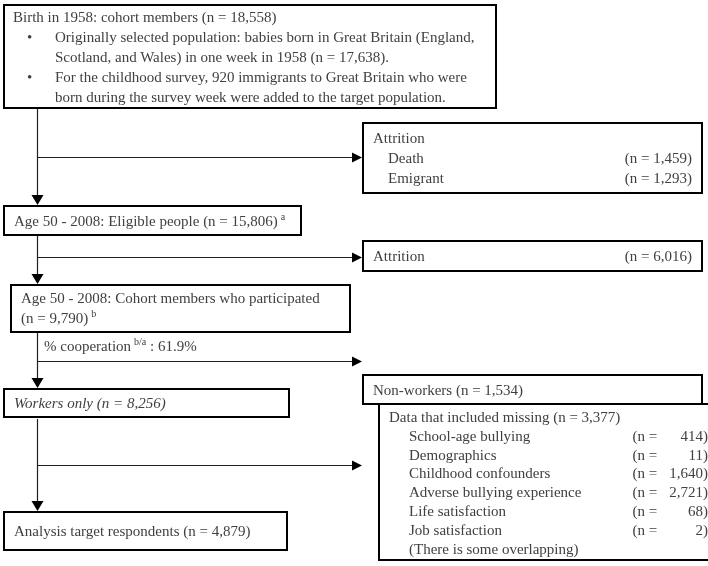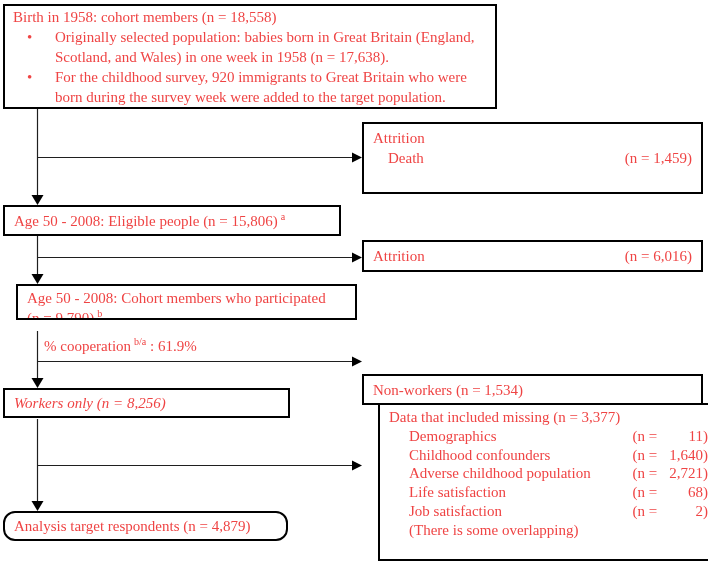--- a/index.html
+++ b/index.html
@@ -3,21 +3,21 @@
 <meta charset="utf-8">
 <style>
   html, body { margin: 0; padding: 0; background: #ffffff; }
   .canvas {
     position: relative;
     width: 708px;
     height: 566px;
     background: #ffffff;
     font-family: "Liberation Serif", "DejaVu Serif", serif;
     font-size: 15px;
-    color: #ef4444;
+    color: #404040;
     overflow: hidden;
   }
   .box {
     position: absolute;
     box-sizing: border-box;
     border: 2px solid #000000;
     background: #ffffff;
     overflow: hidden;
     line-height: 20px;
   }
@@ -31,27 +31,27 @@
   .nowrap { white-space: nowrap; }
 
   
   .bullet { display: flex; }
   .bullet .marker { width: 28px; padding-left: 14px; flex: 0 0 auto; }
   .bullet .btext { flex: 1 1 auto; }
 
   
   #birth-box        { left: 3px;   top: 4px;   width: 494px; height: 105px; }
   #attrition1-box   { left: 362px; top: 122px; width: 341px; height: 72px;  padding: 4px 9px; }
-  #eligible-box     { left: 3px;   top: 205px; width: 338px; height: 31px; }
+  #eligible-box     { left: 3px;   top: 205px; width: 299px; height: 31px; }
   #attrition2-box   { left: 362px; top: 240px; width: 341px; height: 32px; }
-  #participated-box { left: 16px;   top: 284px; width: 341px; height: 36px; padding: 2px 9px; }
+  #participated-box { left: 10px;   top: 284px; width: 341px; height: 49px; padding: 2px 9px; }
   #nonworkers-box   { left: 362px; top: 347px; width: 341px; height: 31px; margin-top: 27px; }
   #workers-box      { left: 3px;   top: 388px; width: 287px; height: 30px; font-style: italic; }
   #missing-box      { left: 378px; top: 403px; width: 341px; height: 158px; padding: 3px 9px; line-height: 18.8px; }
-  #analysis-box     { left: 3px;   top: 511px; width: 285px; height: 30px; border-radius: 12px; }
+  #analysis-box     { left: 3px;   top: 511px; width: 285px; height: 40px; }
 
   #cooperation-label {
     position: absolute;
     left: 44px;
     top: 338px;
     white-space: nowrap;
   }
 
   
   .npar { white-space: pre; }
@@ -118,20 +118,24 @@
       </span>
     </div>
   </div>
 
   <div class="box" id="attrition1-box">
     <div>Attrition</div>
     <div class="flexrow indent1">
       <span>Death</span>
       <span class="val">(n = 1,459)</span>
     </div>
+    <div class="flexrow indent1">
+      <span>Emigrant</span>
+      <span class="val">(n = 1,293)</span>
+    </div>
   </div>
 
   <div class="box center-v" id="eligible-box">
     <span class="nowrap"><span>Age 50 - 2008: Eligible people (n = 15,806)</span><sup>a</sup></span>
   </div>
 
   <div class="box center-v" id="attrition2-box">
     <span class="flexrow" style="width:100%;">
       <span>Attrition</span>
       <span class="val">(n = 6,016)</span>
@@ -153,29 +157,33 @@
   </div>
 
   <div class="box center-v" id="workers-box">
     <span>Workers only (n = 8,256)</span>
   </div>
 
   <div class="box" id="missing-box">
     <div>Data that included missing (n = 3,377)</div>
 
     <div class="flexrow indent2">
+      <span>School-age bullying</span>
+      <span class="val"><span class="npar">(n = </span><span class="nnum">414</span><span>)</span></span>
+    </div>
+    <div class="flexrow indent2">
       <span>Demographics</span>
       <span class="val"><span class="npar">(n = </span><span class="nnum">11</span><span>)</span></span>
     </div>
     <div class="flexrow indent2">
       <span>Childhood confounders</span>
       <span class="val"><span class="npar">(n = </span><span class="nnum">1,640</span><span>)</span></span>
     </div>
     <div class="flexrow indent2">
-      <span>Adverse childhood population</span>
+      <span>Adverse bullying experience</span>
       <span class="val"><span class="npar">(n = </span><span class="nnum">2,721</span><span>)</span></span>
     </div>
     <div class="flexrow indent2">
       <span>Life satisfaction</span>
       <span class="val"><span class="npar">(n = </span><span class="nnum">68</span><span>)</span></span>
     </div>
     <div class="flexrow indent2">
       <span>Job satisfaction</span>
       <span class="val"><span class="npar">(n = </span><span class="nnum">2</span><span>)</span></span>
     </div>

